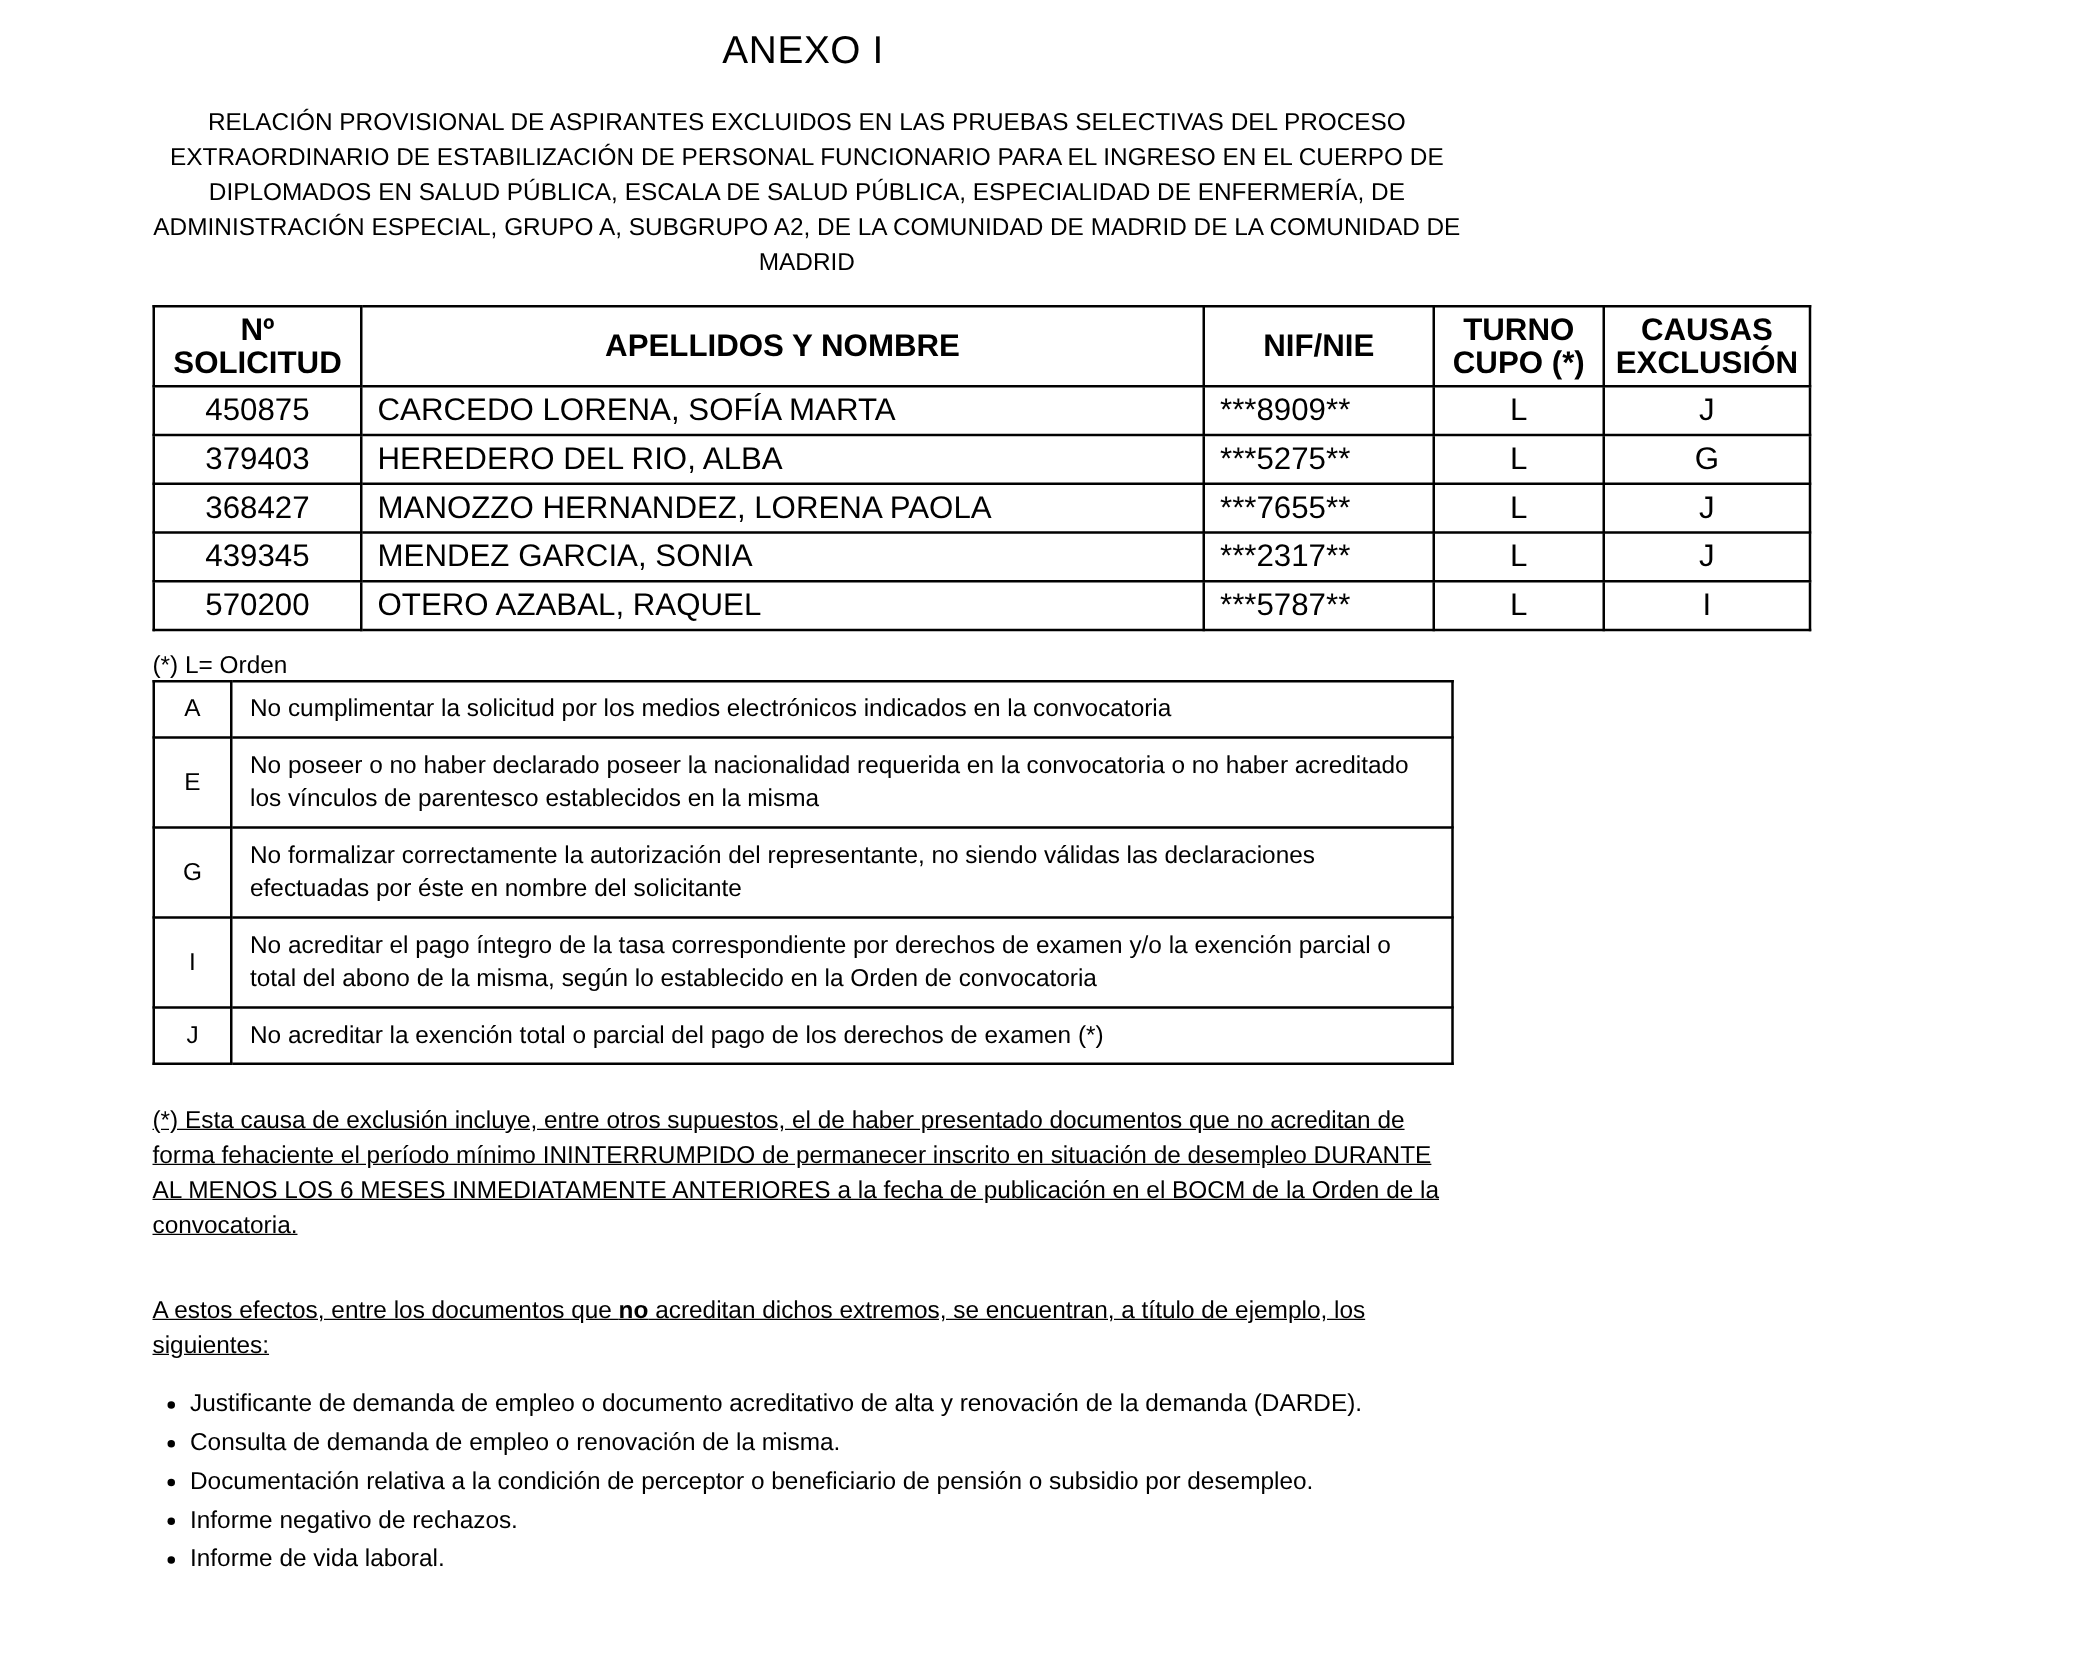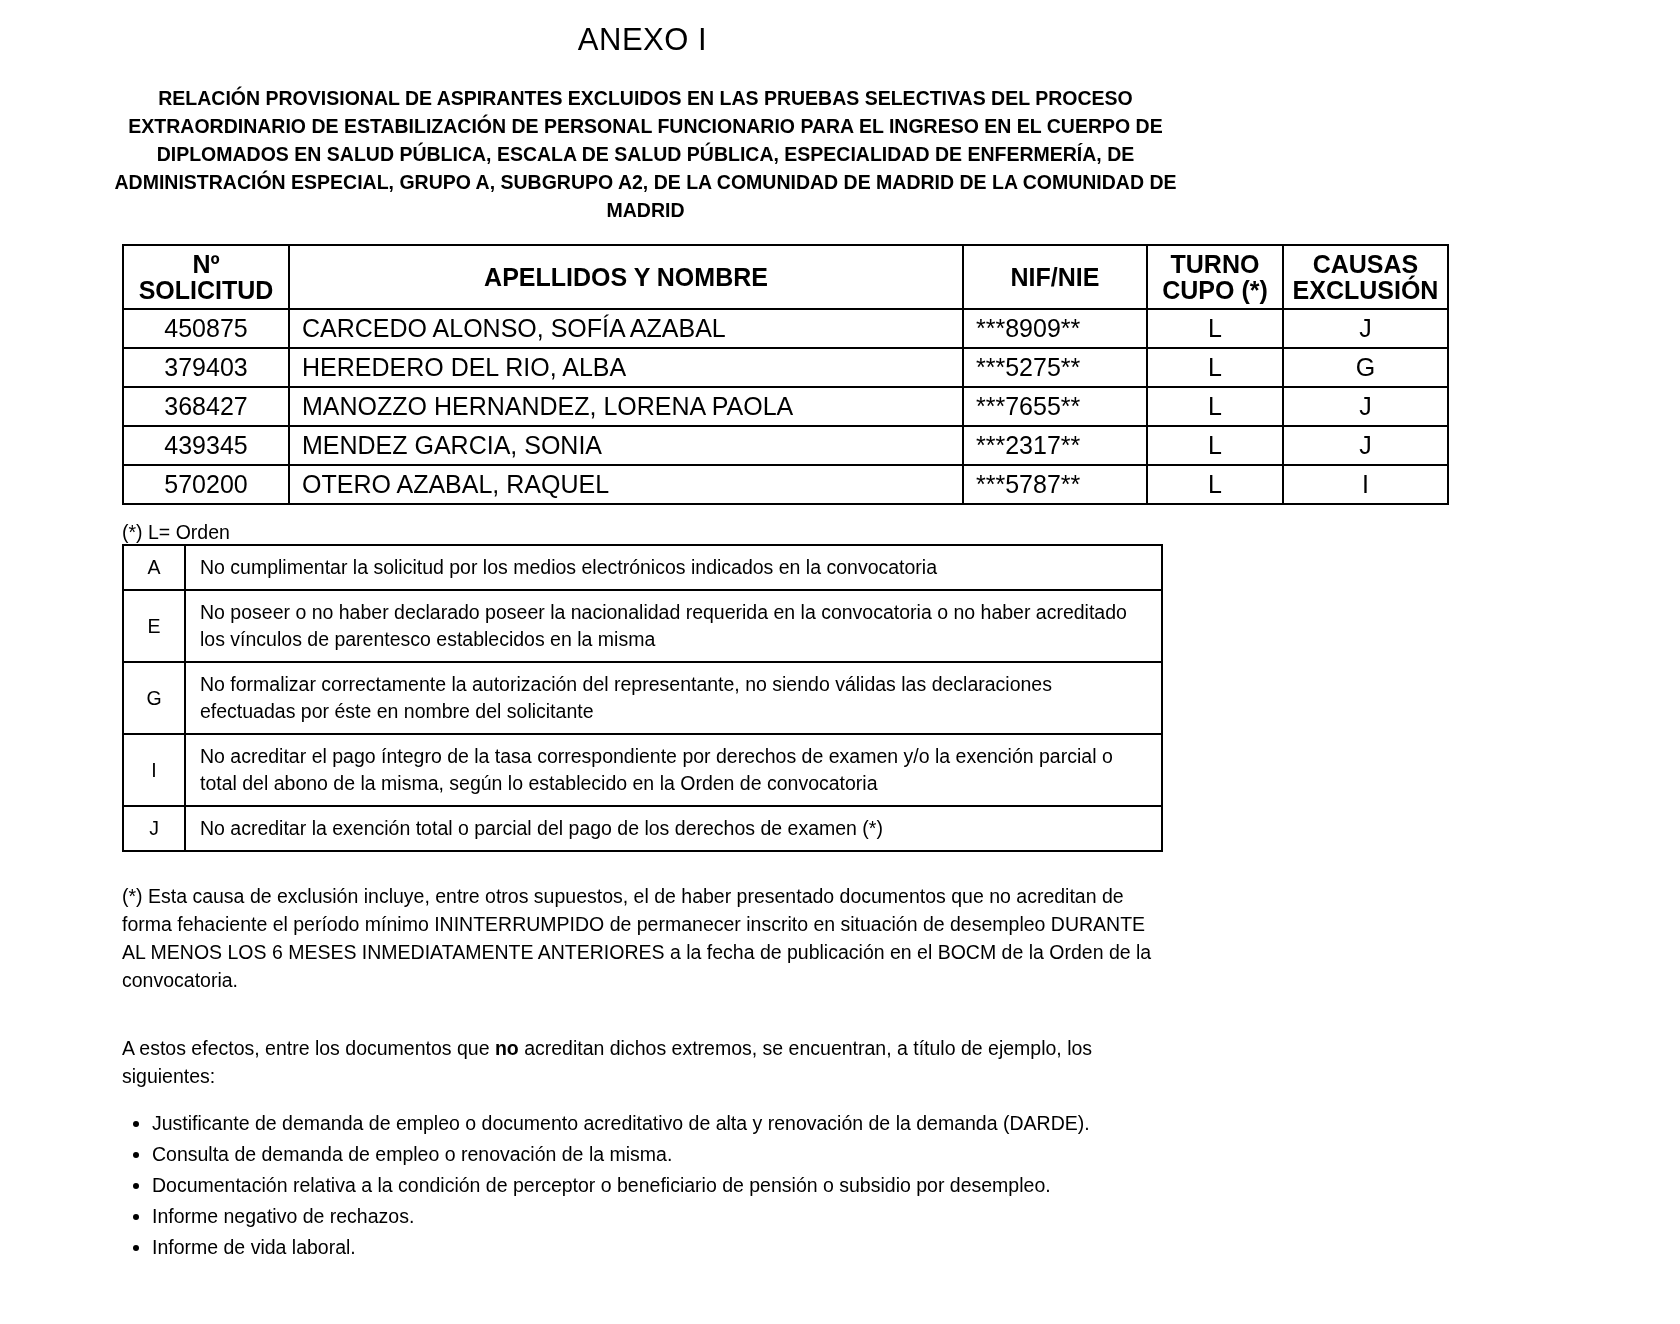--- a/index.html
+++ b/index.html
@@ -19,21 +19,21 @@
   .title {
     margin: 4px 0 0;
     text-align: center;
     font-size: 31px;
     font-weight: 400;
     letter-spacing: 0.5px;
   }
   .subtitle {
     margin: 26px -40px 16px -34px;
     text-align: center;
-    font-weight: bold;
+    font-weight: normal;
     font-size: 19.5px;
     line-height: 28px;
   }
   table { border-collapse: collapse; width: 100%; table-layout: fixed; }
 
   
   .applicants { margin-top: 20px; font-size: 25px; }
   .applicants th, .applicants td { border: 2px solid #000; }
   .applicants th {
     font-weight: bold;
@@ -83,20 +83,21 @@
     width: 62px;
     text-align: center;
     padding: 8px 0;
   }
 
   .note {
     margin: 30px 0 0;
     font-size: 19.5px;
     line-height: 28px;
     max-width: 1300px;
+    text-decoration: underline;
   }
   .note-intro { margin-top: 40px; }
   .note b { font-weight: bold; }
 
   ul.doc-list {
     margin: 18px 0 0;
     padding-left: 30px;
     font-size: 19.5px;
     line-height: 30px;
   }
@@ -127,21 +128,21 @@
         <th>NIF/NIE</th>
         <th>TURNO
 CUPO (*)</th>
         <th>CAUSAS
 EXCLUSIÓN</th>
       </tr>
     </thead>
     <tbody>
       <tr>
         <td class="cell-solicitud">450875</td>
-        <td class="cell-nombre">CARCEDO ALONSO, SOFÍA AZABAL</td>
+        <td class="cell-nombre">CARCEDO LORENA, SOFÍA MARTA</td>
         <td class="cell-nif">***8909**</td>
         <td class="cell-turno">L</td>
         <td class="cell-causa">J</td>
       </tr>
       <tr>
         <td class="cell-solicitud">379403</td>
         <td class="cell-nombre">HEREDERO DEL RIO, ALBA</td>
         <td class="cell-nif">***5275**</td>
         <td class="cell-turno">L</td>
         <td class="cell-causa">G</td>

